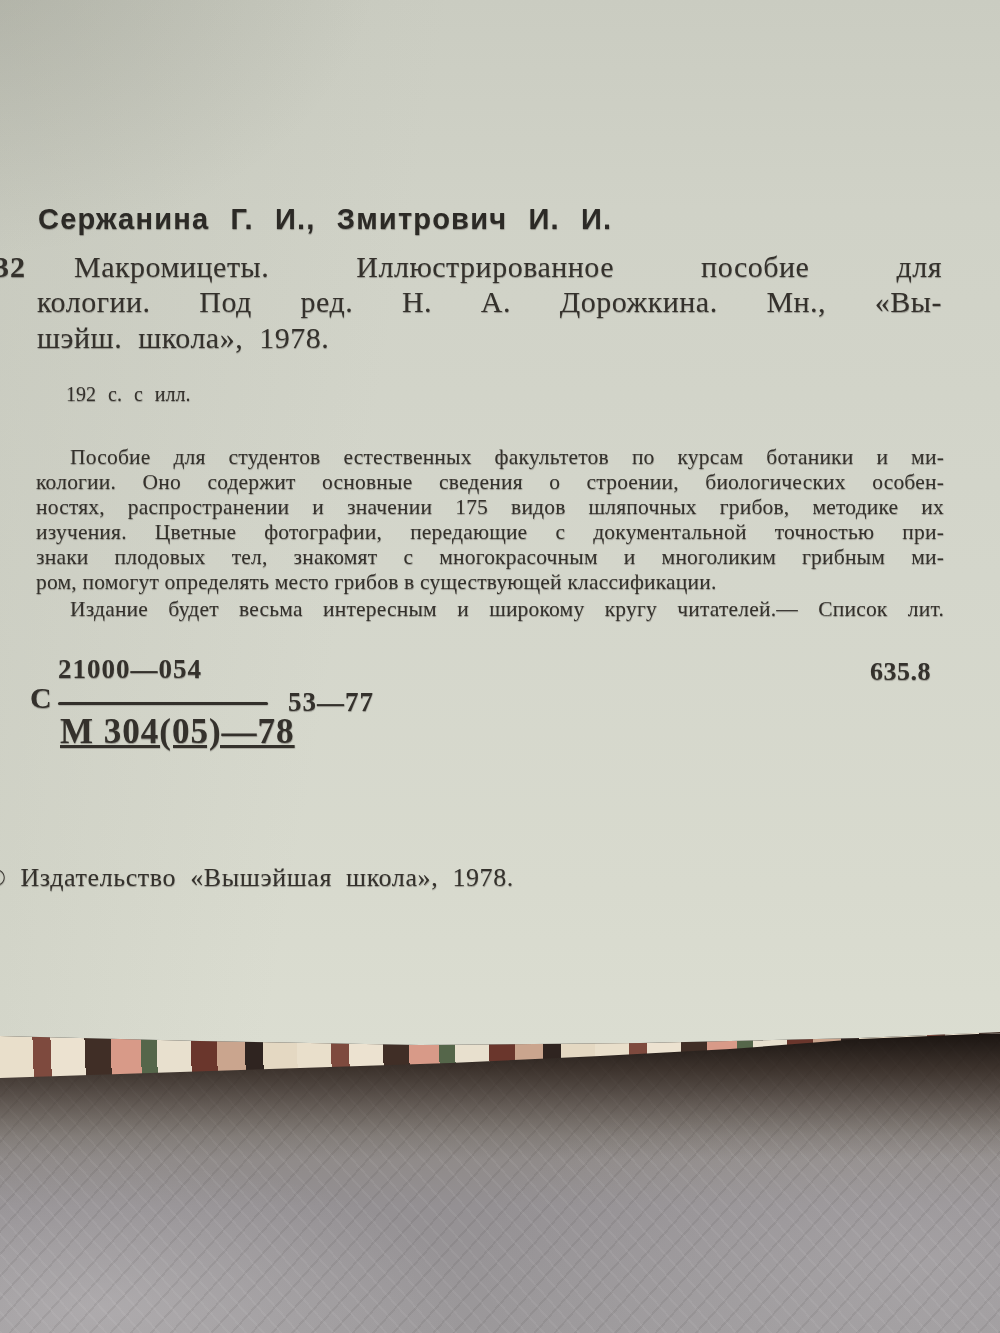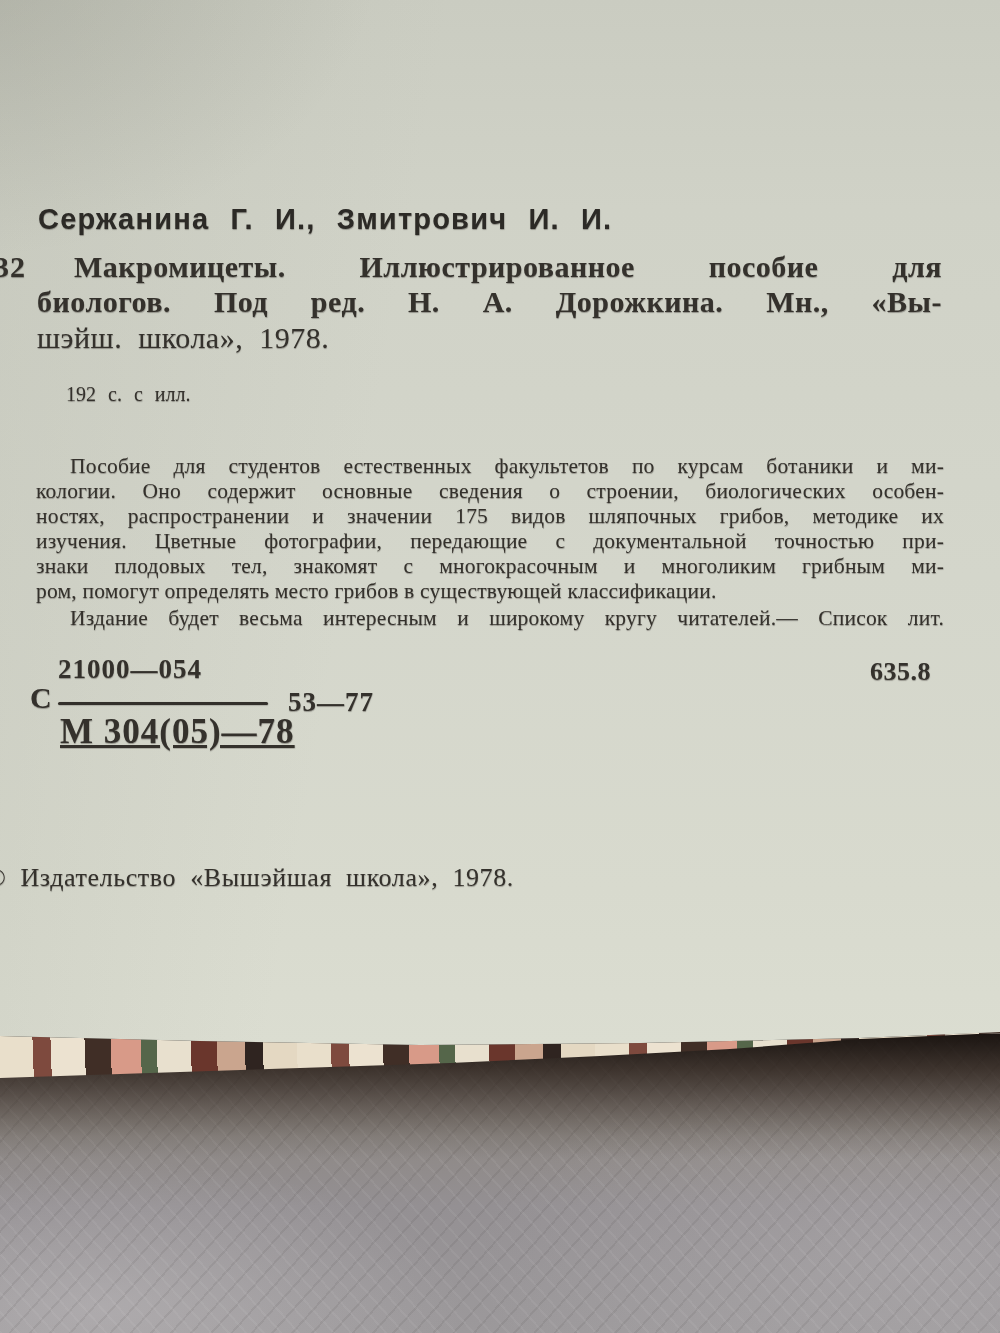--- a/index.html
+++ b/index.html
@@ -48,30 +48,30 @@
       linear-gradient(100deg, rgba(180,182,170,0.30) 0%, rgba(180,182,170,0) 38%),
       linear-gradient(180deg,#caccc1 0%,#d0d2c7 20%,#d4d6cb 55%,#d8dace 85%,#dbddd1 100%);
     color:#34312c;
   }
   .t{position:absolute;line-height:1;text-shadow:0.3px 0.6px 0.9px rgba(44,40,36,0.38);}
   .authors{
     left:38px;top:205px;font-family:"Liberation Sans",sans-serif;font-weight:bold;
     font-size:29px;letter-spacing:1.2px;word-spacing:12px;color:#2c2a26;
   }
   .cipher{left:-6px;top:252px;font-size:30px;font-weight:bold;letter-spacing:1px;}
-  .jline{text-align:justify;text-align-last:justify;text-justify:inter-word;font-weight:bold;}
+  .jline{text-align:justify;text-align-last:justify;text-justify:inter-word;}
   .title-l{font-size:30px;letter-spacing:0.5px;}
   .title1{left:74px;right:58px;top:252px;}
   .title2{left:37px;right:58px;top:287px;}
   .title3{left:37px;top:323px;word-spacing:8px;}
   .collation{left:66px;top:384px;font-size:20px;word-spacing:7px;}
   .ann-block{position:absolute;left:36px;right:56px;}
   .ann-block .ln{line-height:25px;font-size:21.5px;letter-spacing:0.2px;text-shadow:0.3px 0.5px 0.8px rgba(44,40,36,0.38);}
   .ann-block .ln.j{text-align:justify;text-align-last:justify;text-justify:inter-word;}
-  .ann-block .ln.ind{padding-left:34px;margin-top:9px;}
+  .ann-block .ln.ind{padding-left:34px;}
   .para1{top:445px;}
   .para2{top:597px;}
   .cat{font-weight:bold;}
   .cat-letter{left:30px;top:683px;font-size:30px;}
   .cat-num{left:58px;top:656px;font-size:27px;letter-spacing:1px;}
   .cat-bar{position:absolute;left:58px;top:702px;width:210px;height:3px;background:#33302b;border-radius:2px;
            box-shadow:0.3px 0.6px 0.9px rgba(44,40,36,0.38);}
   .cat-den{left:60px;top:714px;font-size:35px;letter-spacing:1px;text-decoration:underline;}
   .cat-code{left:288px;top:689px;font-size:27px;letter-spacing:1px;}
   .udc{left:870px;top:659px;font-size:26px;font-weight:bold;letter-spacing:0.5px;}
@@ -86,21 +86,21 @@
   <div class="page-shadow"></div>
   <div class="cover-strip"></div>
 
   <div class="page">
 
     <div class="t authors">Сержанина Г. И., Змитрович И. И.</div>
 
     <div class="t cipher">32</div>
 
     <div class="t jline title-l title1">Макромицеты. Иллюстрированное пособие для</div>
-    <div class="t jline title-l title2">биологов. Под ред. Н. А. Дорожкина. Мн., «Вы-</div>
+    <div class="t jline title-l title2">кологии. Под ред. Н. А. Дорожкина. Мн., «Вы-</div>
     <div class="t title-l title3">шэйш. школа», 1978.</div>
 
     <div class="t collation">192 с. с илл.</div>
 
     <div class="ann-block para1">
       <div class="ln j ind">Пособие для студентов естественных факультетов по курсам ботаники и ми-</div>
       <div class="ln j">кологии. Оно содержит основные сведения о строении, биологических особен-</div>
       <div class="ln j">ностях, распространении и значении 175 видов шляпочных грибов, методике их</div>
       <div class="ln j">изучения. Цветные фотографии, передающие с документальной точностью при-</div>
       <div class="ln j">знаки плодовых тел, знакомят с многокрасочным и многоликим грибным ми-</div>

